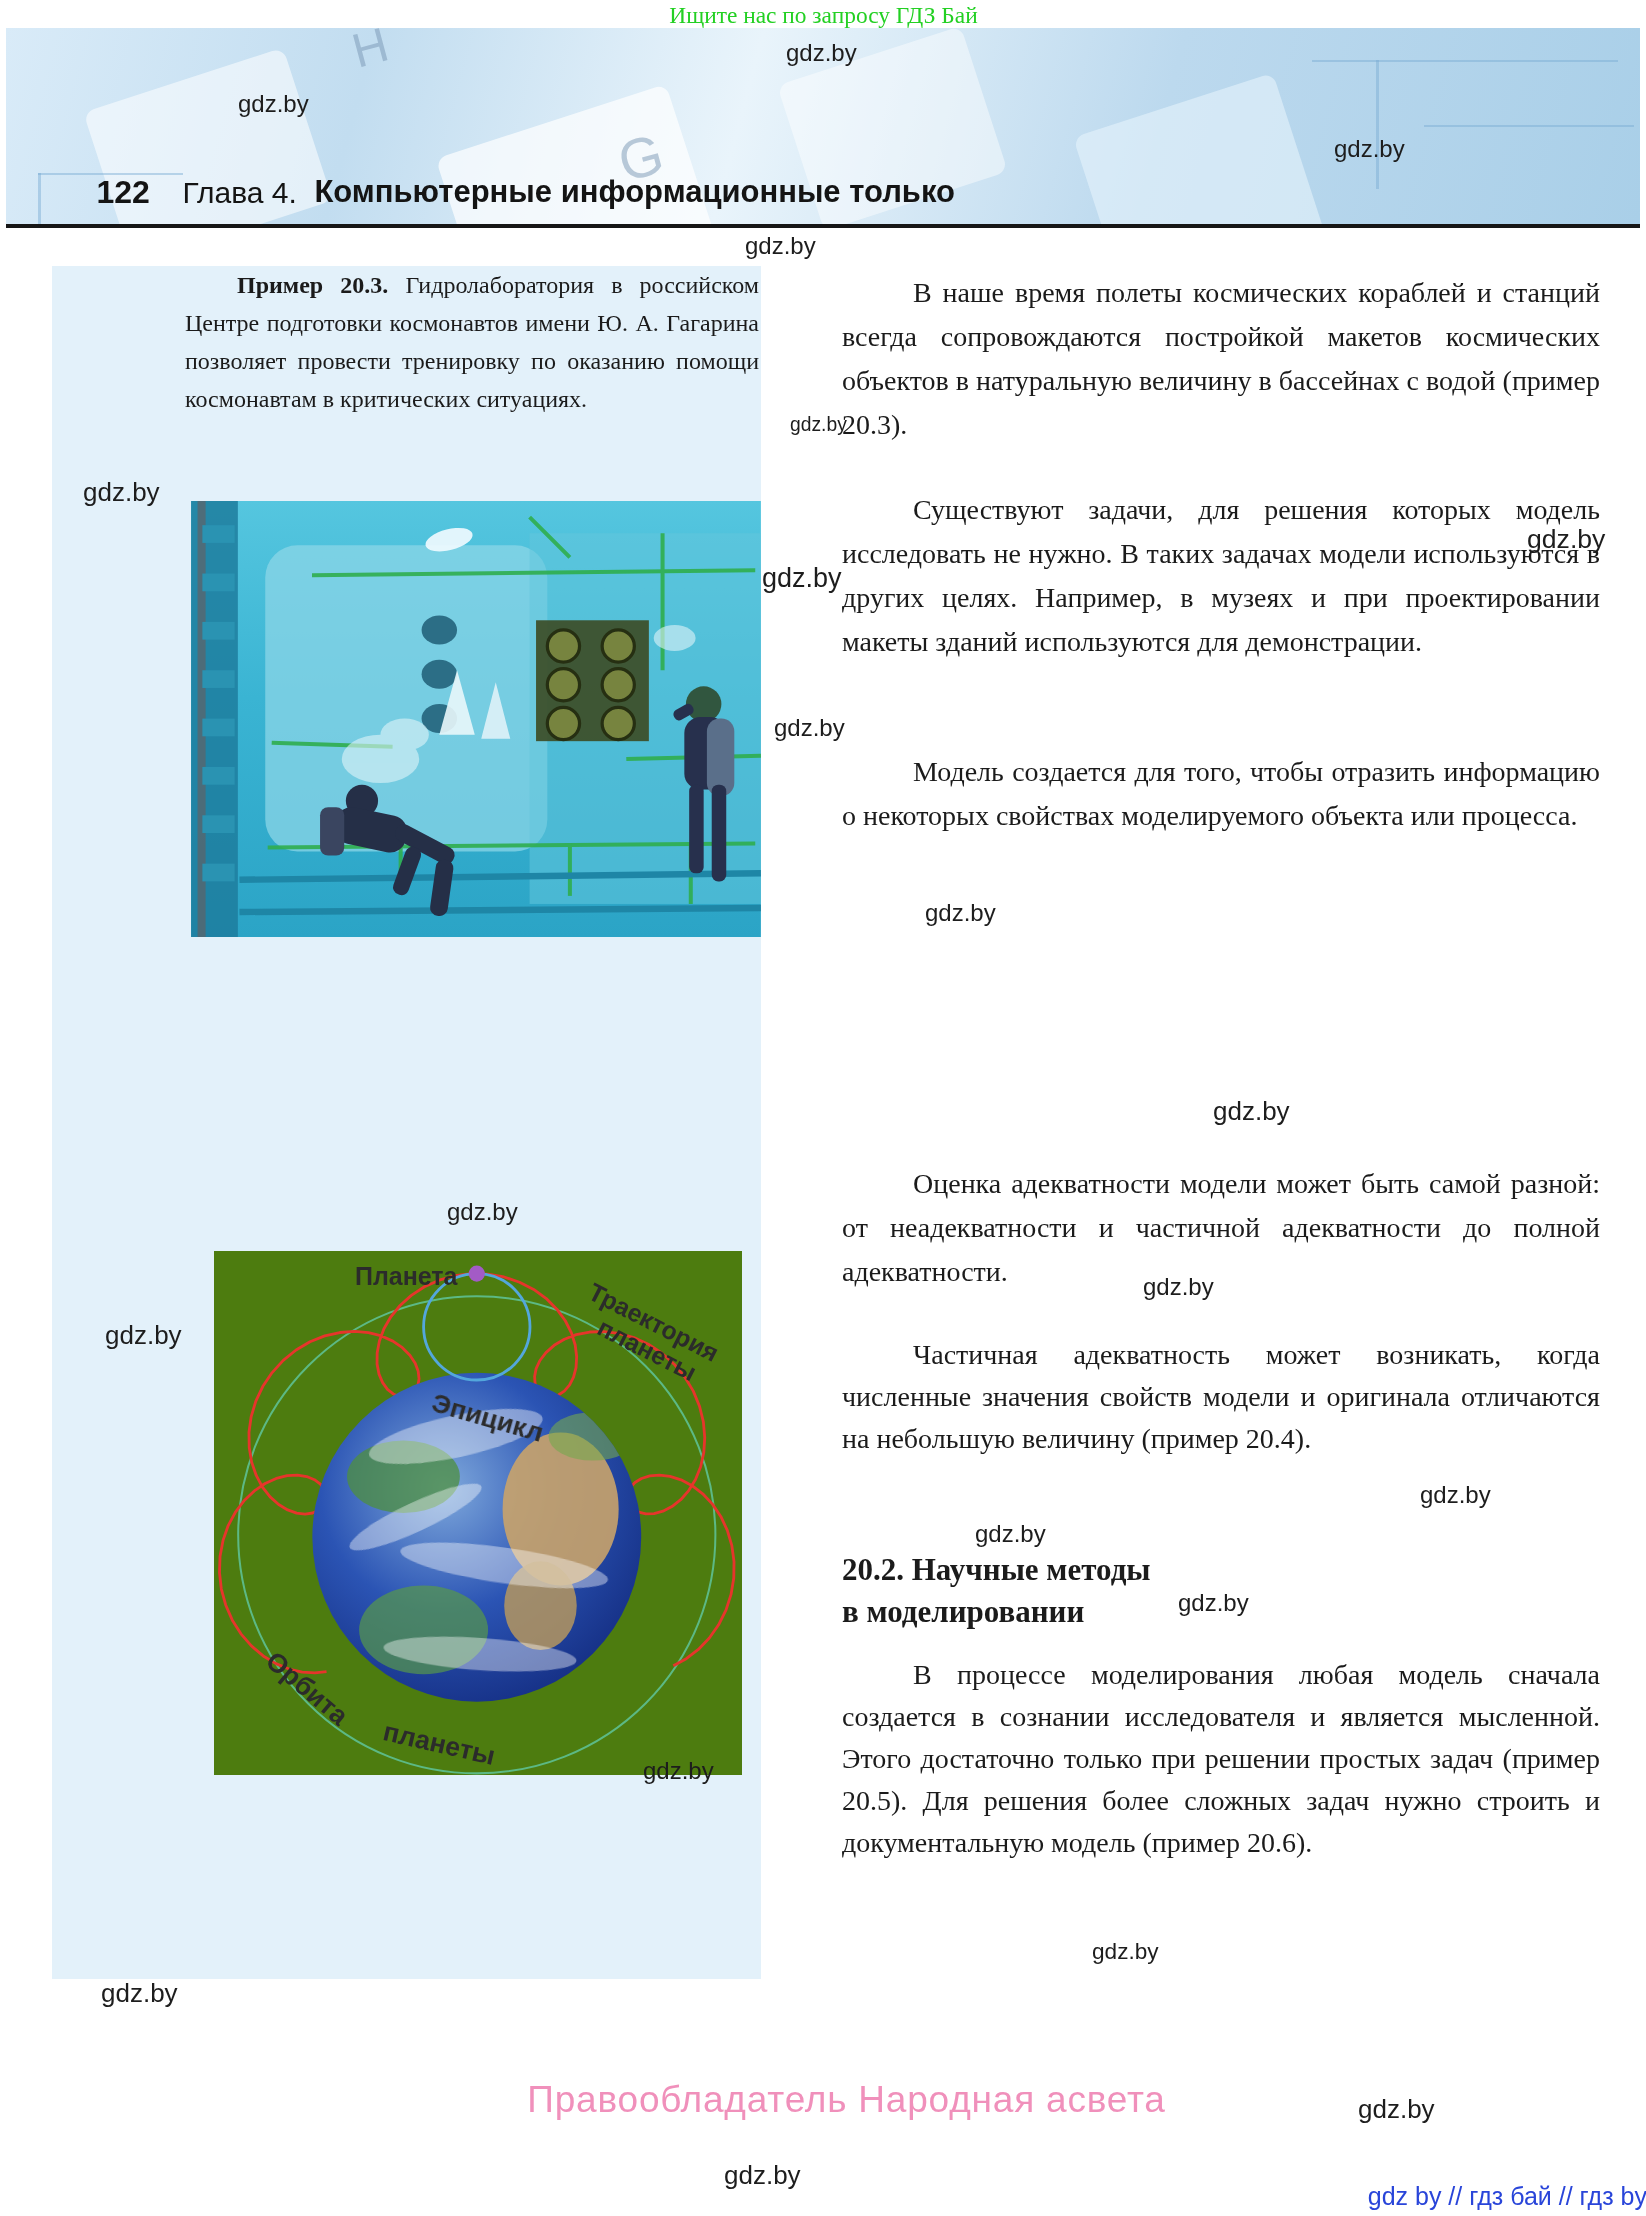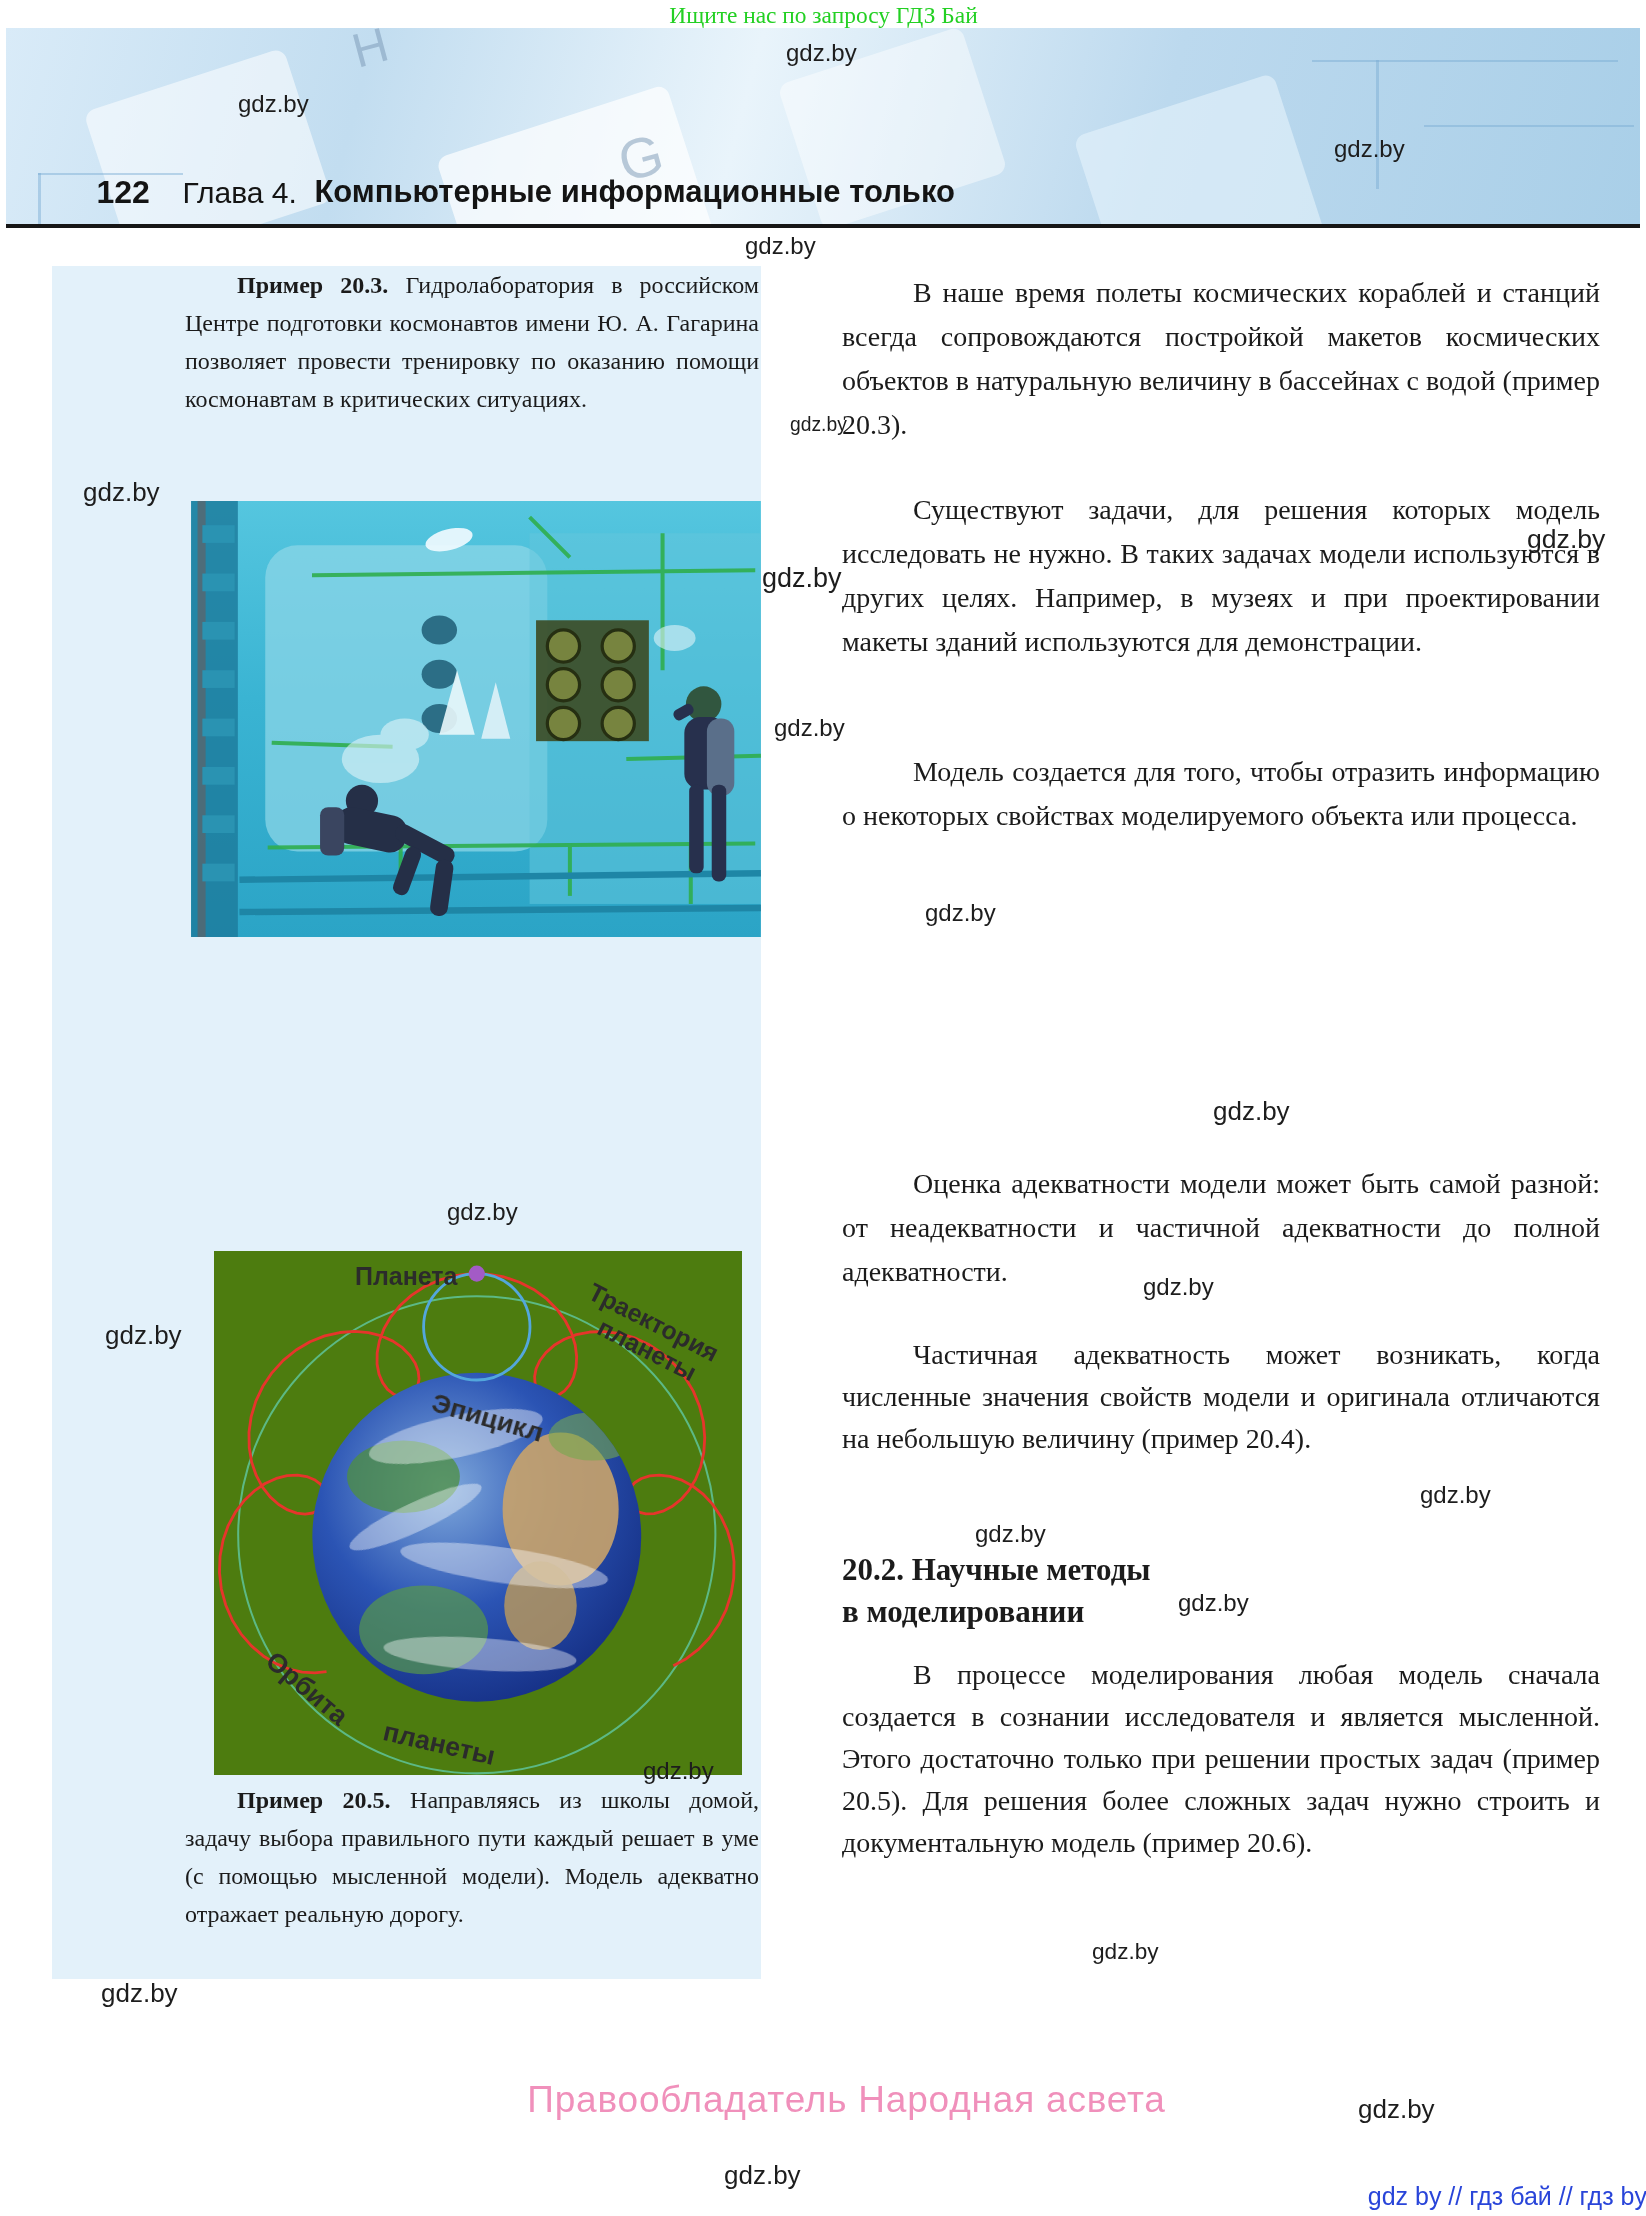--- a/index.html
+++ b/index.html
@@ -201,24 +201,20 @@
         <text x="30" y="34">планеты</text>
       </g>
       <text transform="translate(268,198) rotate(16)" font-size="33" font-weight="600" fill="#2b2b2b">Эпицикл</text>
       <g fill="#2b2b2b" font-size="33" font-weight="600">
         <text transform="translate(62,512) rotate(40)">Орбита</text>
         <text transform="translate(208,606) rotate(13)">планеты</text>
       </g>
     </svg>
   </div>
 
-  <div class="para lpara" style="top:1781px;">
-    <span class="b">Пример 20.5.</span>
-    <span>Направляясь из школы домой, задачу выбора правильного пути каждый решает в уме (с помощью мысленной модели). Модель адекватно отражает реальную дорогу.</span>
-  </div>
 
   <div class="para rpara" style="top:271px;">В наше время полеты космических кораблей и станций всегда сопровождаются постройкой макетов космических объектов в натуральную величину в бассейнах с водой (пример 20.3).</div>
   <div class="para rpara" style="top:488px;">Существуют задачи, для решения которых модель исследовать не нужно. В таких задачах модели используются в других целях. Например, в музеях и при проектировании макеты зданий используются для демонстрации.</div>
   <div class="para rpara" style="top:750px;">Модель создается для того, чтобы отразить информацию о некоторых свойствах моделируемого объекта или процесса.</div>
 
 
   <div class="para rpara" style="top:1162px;">Оценка адекватности модели может быть самой разной: от неадекватности и частичной адекватности до полной адекватности.</div>
   <div class="para rpara" style="top:1334px;line-height:42px;">Частичная адекватность может возникать, когда численные значения свойств модели и оригинала отличаются на небольшую величину (пример 20.4).</div>
 
   <div class="sect" style="top:1549px;">

